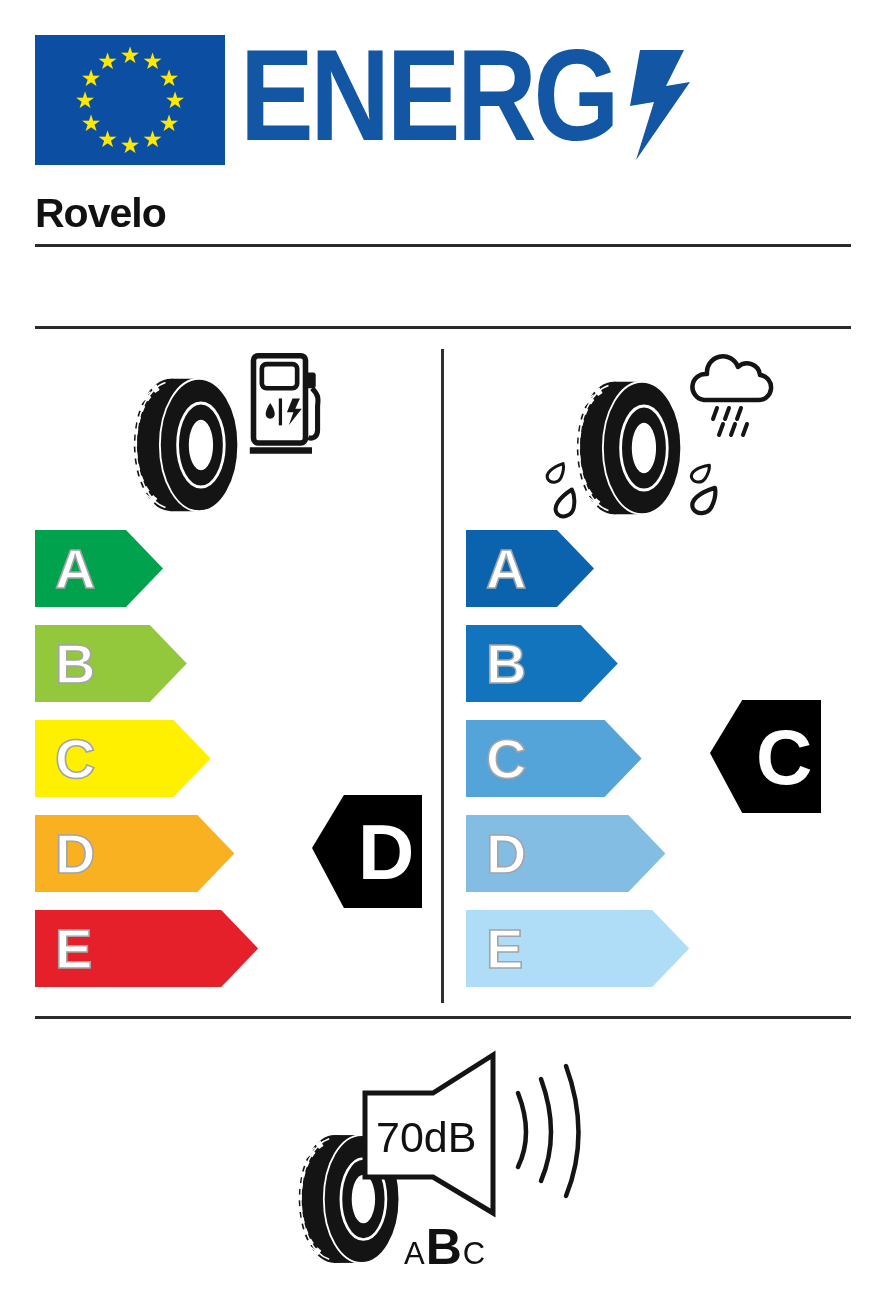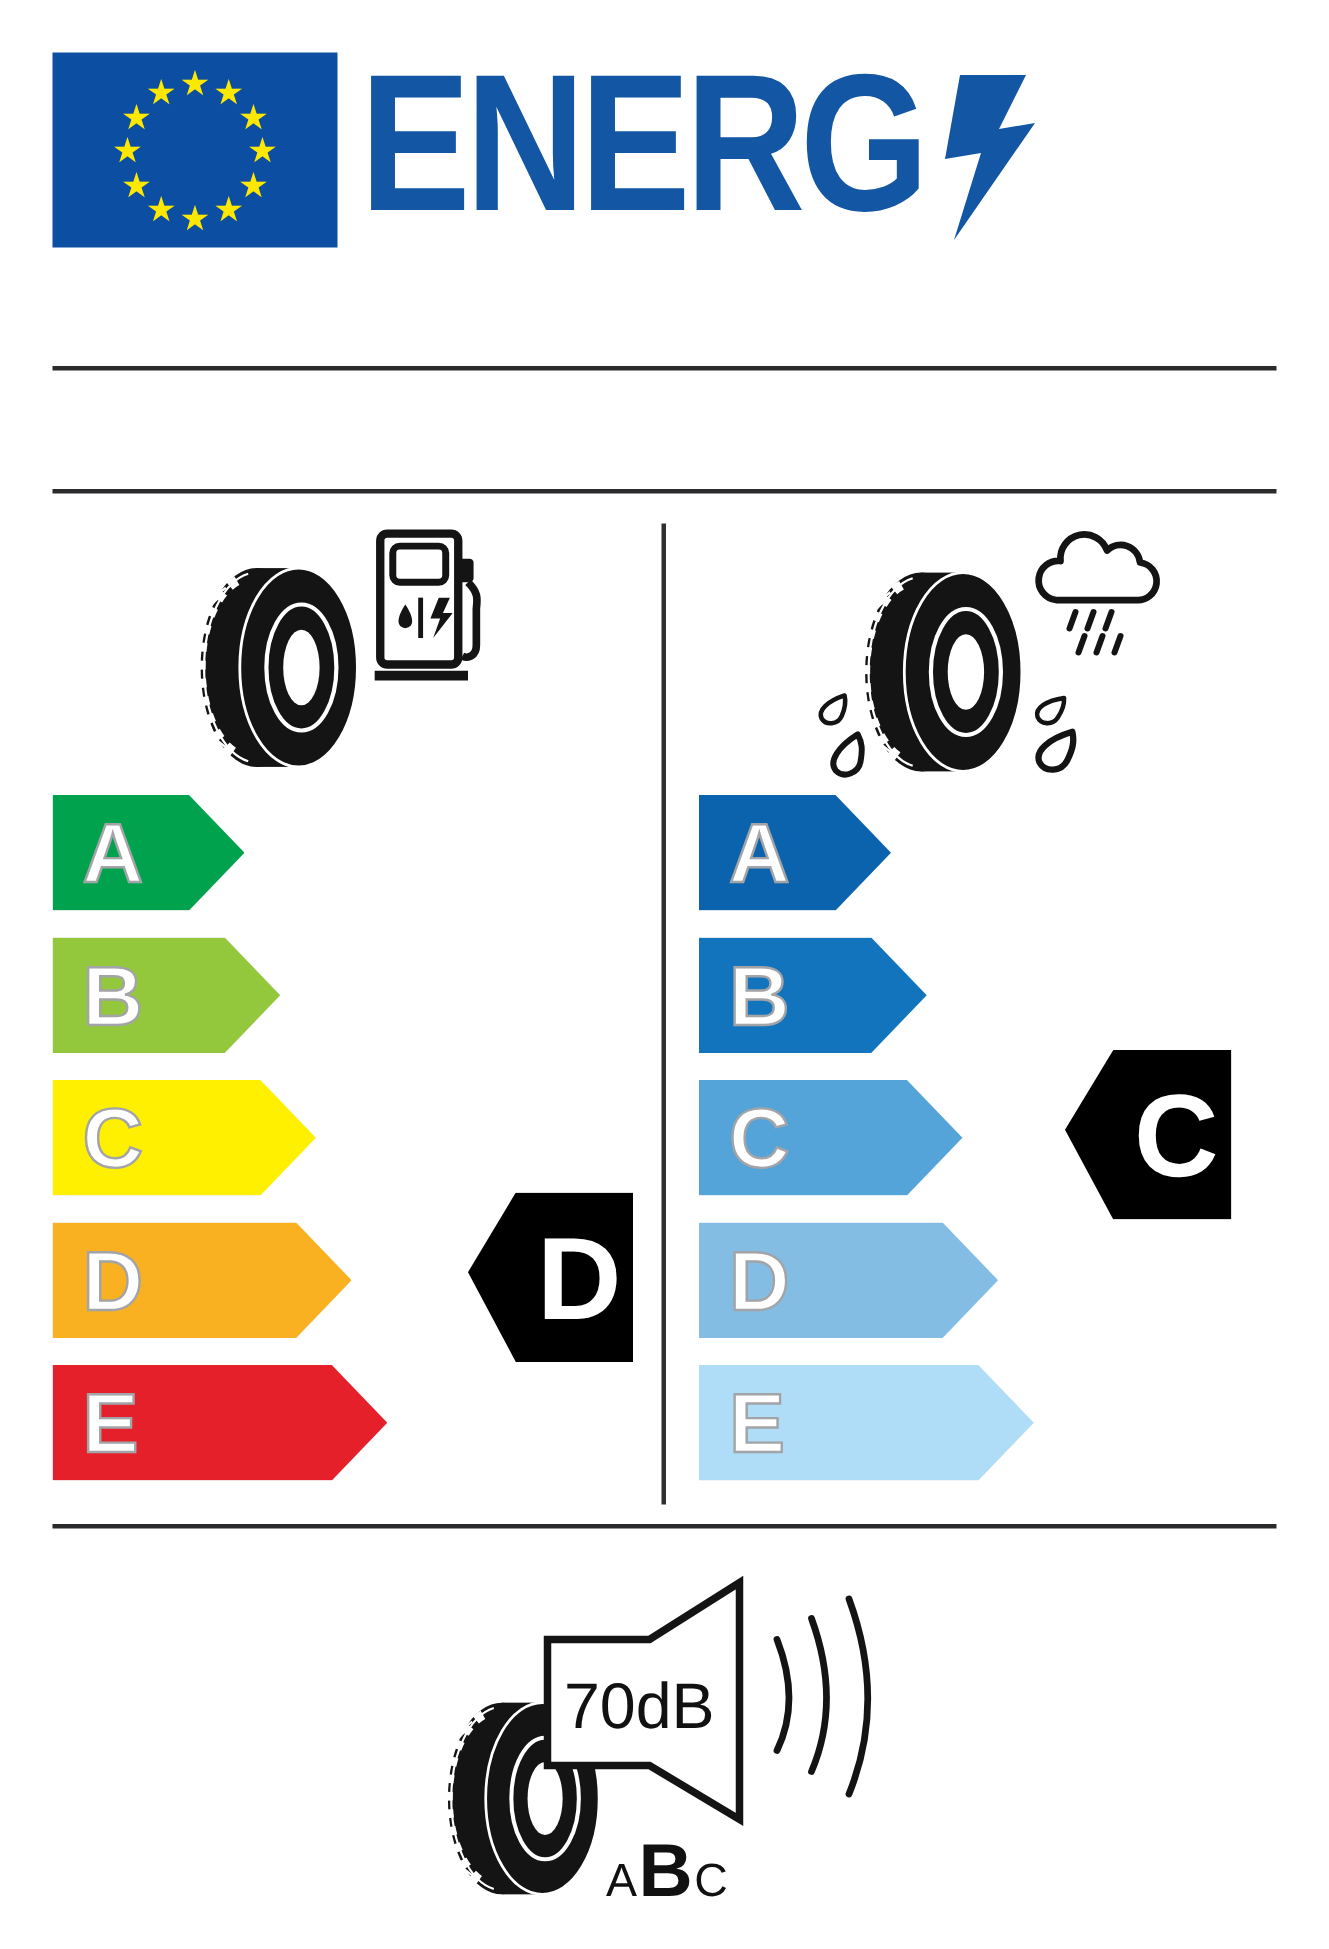--- a/index.html
+++ b/index.html
@@ -125,20 +125,21 @@
       <span class="star" style="left: 61.5px; top: 92.9711px;">★</span>
       <span class="star" style="left: 45.0289px; top: 76.5px;">★</span>
       <span class="star" style="left: 39px; top: 54px;">★</span>
       <span class="star" style="left: 45.0289px; top: 31.5px;">★</span>
       <span class="star" style="left: 61.5px; top: 15.0289px;">★</span>
     </div>
   <div id="energ-text">ENERG</div>
   <svg id="energ-bolt" width="72" height="112" viewBox="0 0 72 112">
     <polygon points="16,0 60,0 42,36 66,32 12,110 30,52 6,56" fill="#1256A4"></polygon>
   </svg>
+  <div id="brand-name">Rovelo</div>
 
   <div class="hrule" id="hr-1"></div>
   <div class="hrule" id="hr-2"></div>
   <div id="v-divider"></div>
 
   <svg class="cluster" id="fuel-icons" width="200" height="172" viewBox="0 0 200 172">
     <use href="#tire" x="4" y="24" width="112" height="146"></use>
     <use href="#pump" x="122" y="4" width="76" height="104"></use>
   </svg>
   <div class="scale" id="fuel-scale">

